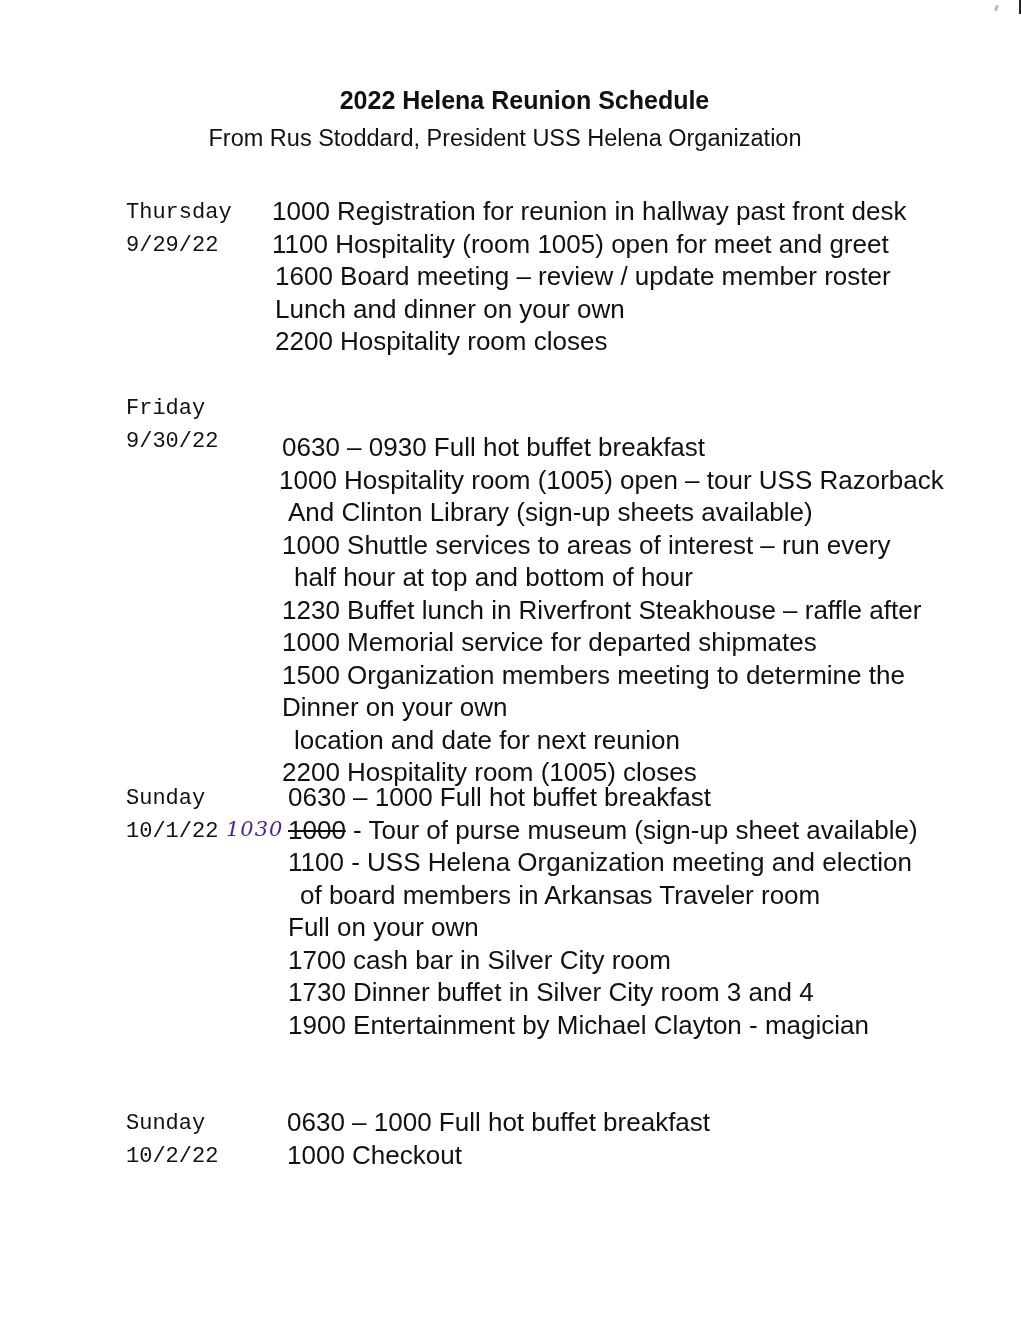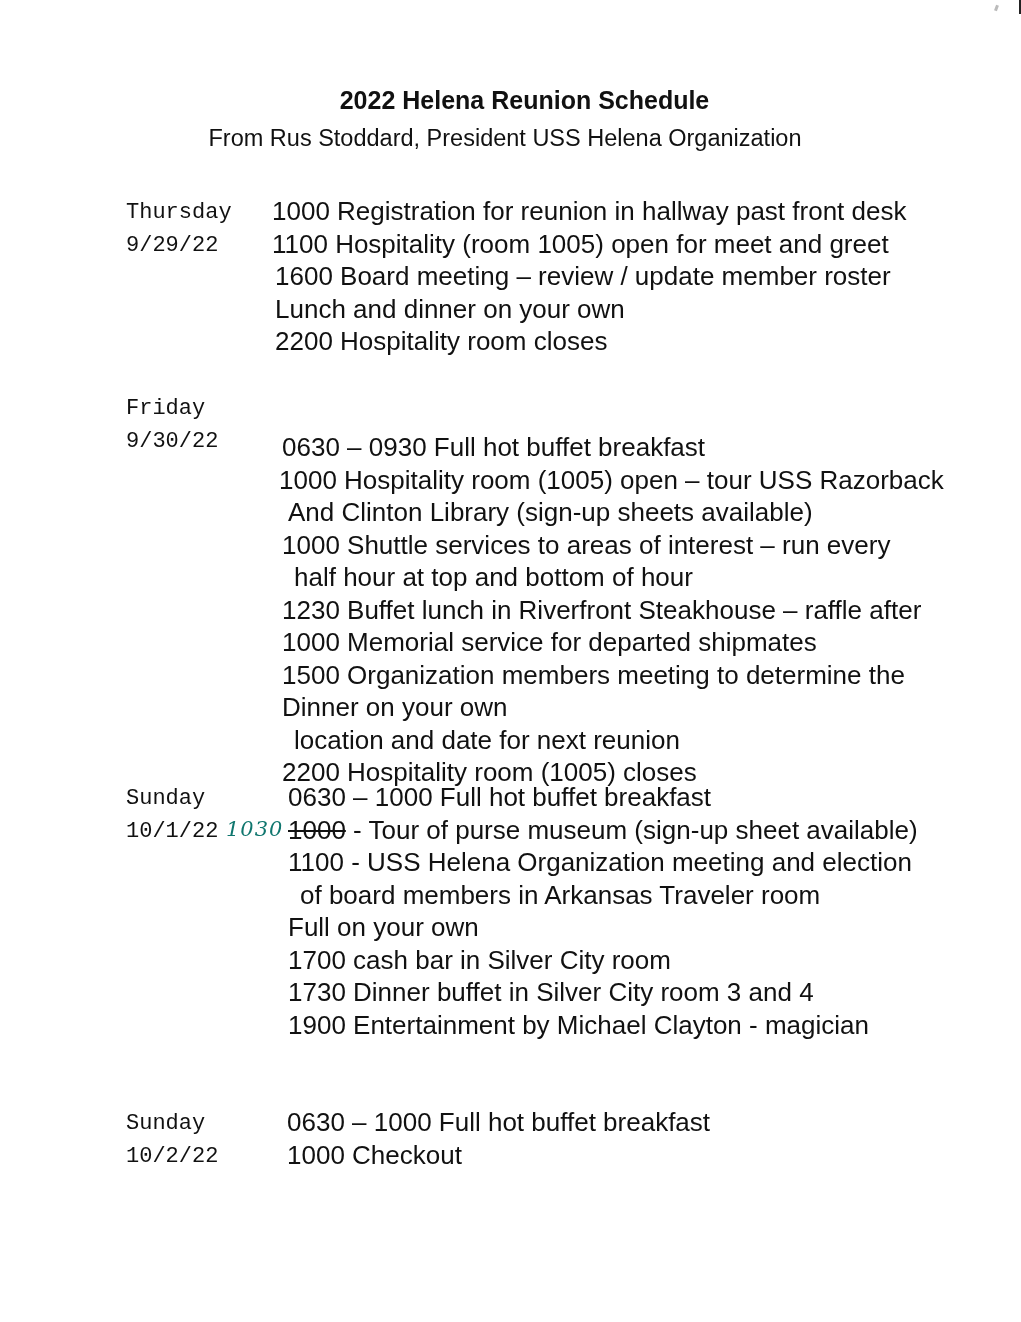--- a/index.html
+++ b/index.html
@@ -16,21 +16,21 @@
       font-size: 23.5px;
     }
     .day { position: absolute; left: 126px; font-size: 22px; line-height: 32.5px; font-family: Liberation Mono, monospace; }
     .day div { white-space: nowrap; }
     .items { position: absolute; font-size: 26px; line-height: 32.5px; }
     .items div { white-space: nowrap; }
     .indent1 { padding-left: 6px; }
     .indent2 { padding-left: 12px; }
     .hand {
       position: absolute; left: 226px; top: 817px;
-      font-family: "DejaVu Serif", serif; font-style: italic; font-size: 21px; color: #0f766e;
+      font-family: "DejaVu Serif", serif; font-style: italic; font-size: 21px; color: #4c1d95;
       letter-spacing: 1px;
     }
     .strike { text-decoration: line-through; }
     .scan-mark {
       position: absolute; left: 995px; top: 5px; width: 3px; height: 6px; background: #bbb;
       transform: rotate(20deg);
     }
     .scan-edge { position: absolute; right: 0; top: 0; width: 2px; height: 14px; background: #222; }
   </style>
 </head>

